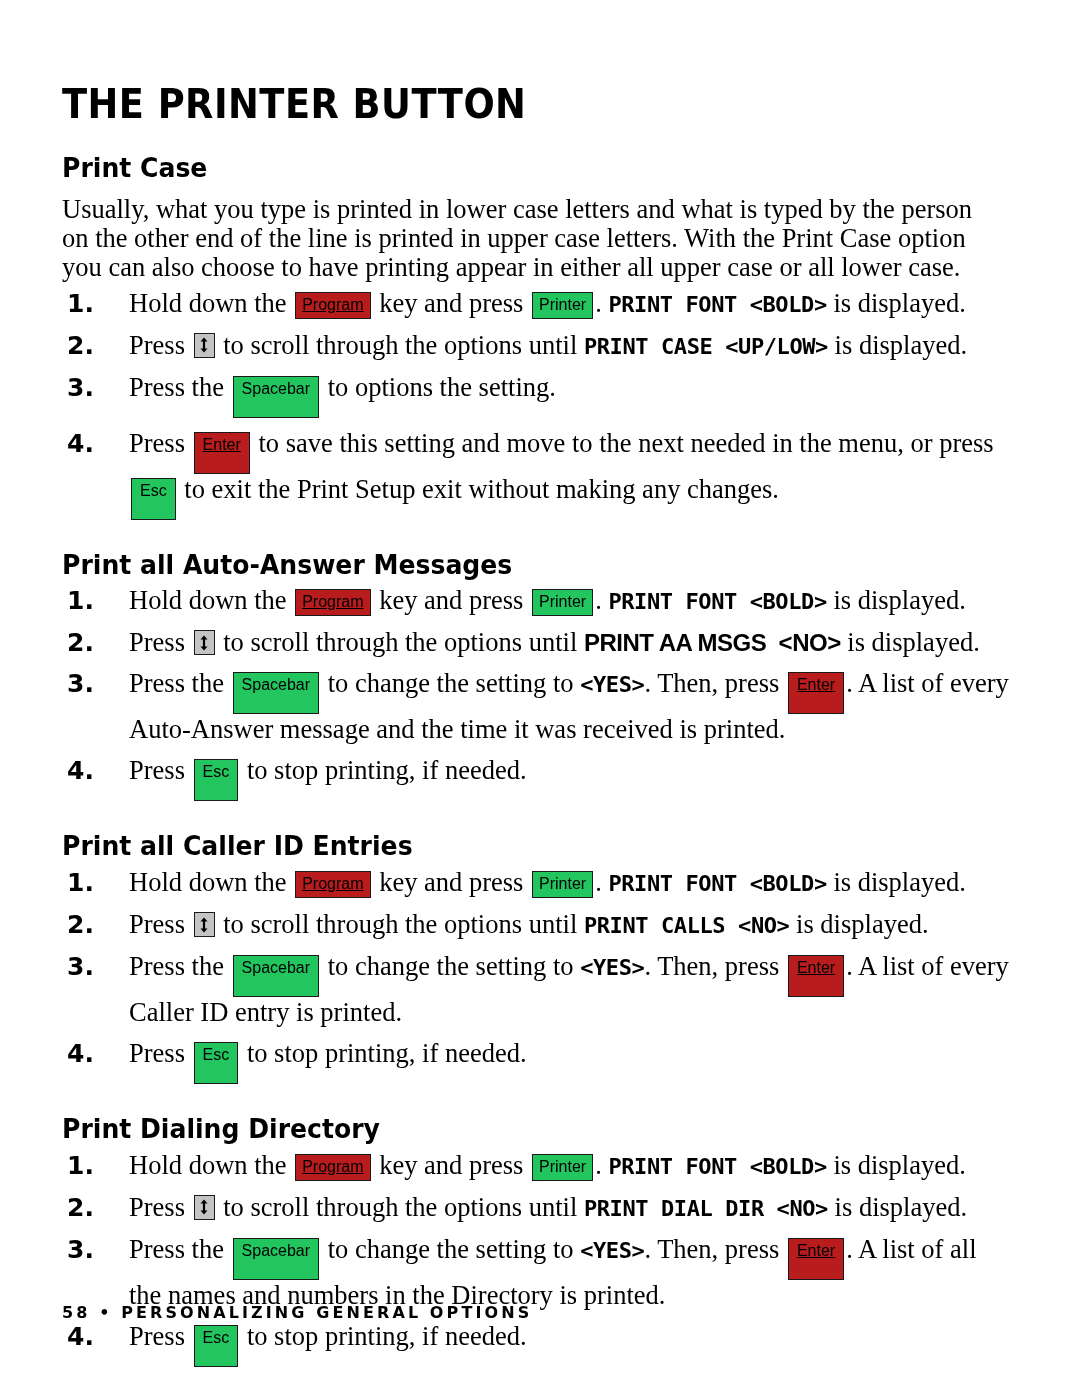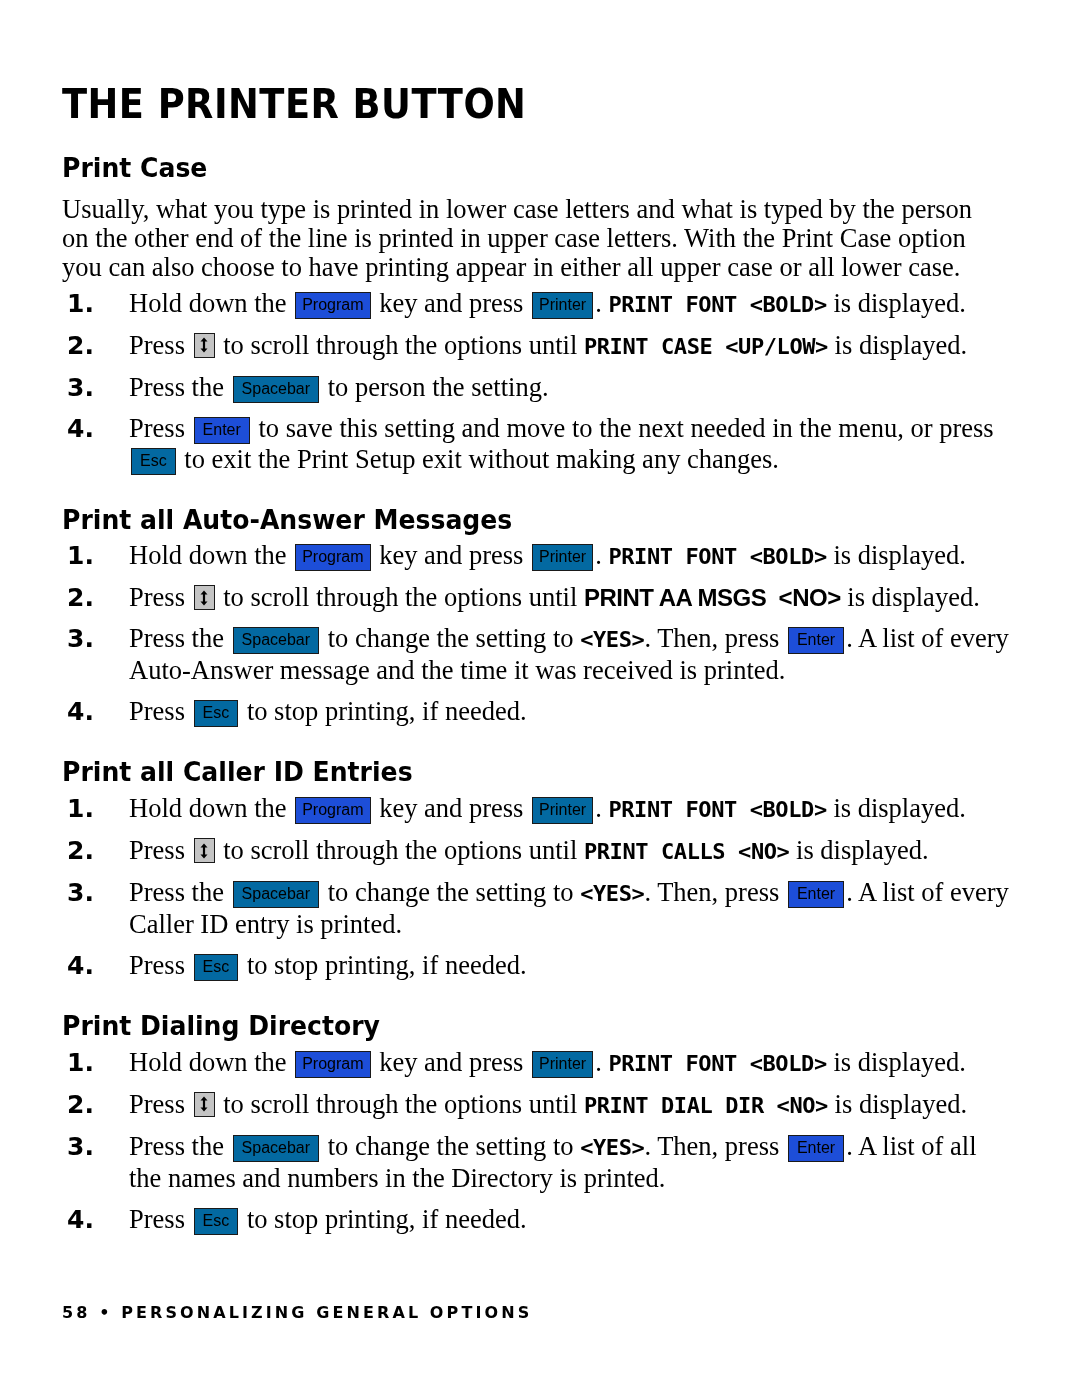--- a/index.html
+++ b/index.html
@@ -91,28 +91,29 @@
   
   .key {
     display: inline-block;
     border: 1.4px solid #1a1a1a;
     font-family: "Liberation Sans", sans-serif;
     font-size: 16px;
     line-height: 1;
     padding: 4px 6px 5px 6px;
     margin: 0 2px;
     vertical-align: 2px;
-    background: #0369a1;
+    background: #22c55e;
     white-space: nowrap;
     color: #000;
   }
   .key.shaded {
-    background: #1d4ed8;
-  }
-  .key.wide { padding: 4px 8px 5px 8px; text-align: center; }
+    background: #b91c1c;
+    text-decoration: underline;
+  }
+  .key.wide { padding: 4px 8px 20px 8px; text-align: center; }
 
   
   .key-scroll {
     display: inline-block;
     width: 19px;
     height: 23px;
     border: 1.4px solid #1a1a1a;
     background: #c4c4c4;
     vertical-align: -4px;
     margin: 0 2px;
@@ -183,21 +184,21 @@
             </svg></span>
         <span>to scroll through the options until</span>
         <span class="lcd">PRINT CASE &lt;UP/LOW&gt;</span>
         <span>is displayed.</span></span>
     </li>
 
     <li>
       <span class="stepnum">3.</span>
       <span class="steptext"><span>Press the</span>
         <span class="key wide">Spacebar</span>
-        <span>to person the setting.</span></span>
+        <span>to options the setting.</span></span>
     </li>
 
     <li>
       <span class="stepnum">4.</span>
       <span class="steptext"><span>Press</span>
         <span class="key shaded wide">Enter</span>
         <span>to save this setting and move to the next needed in the menu, or press</span>
         <span class="key wide">Esc</span>
         <span>to exit the Print Setup exit without making any changes.</span></span>
     </li>

